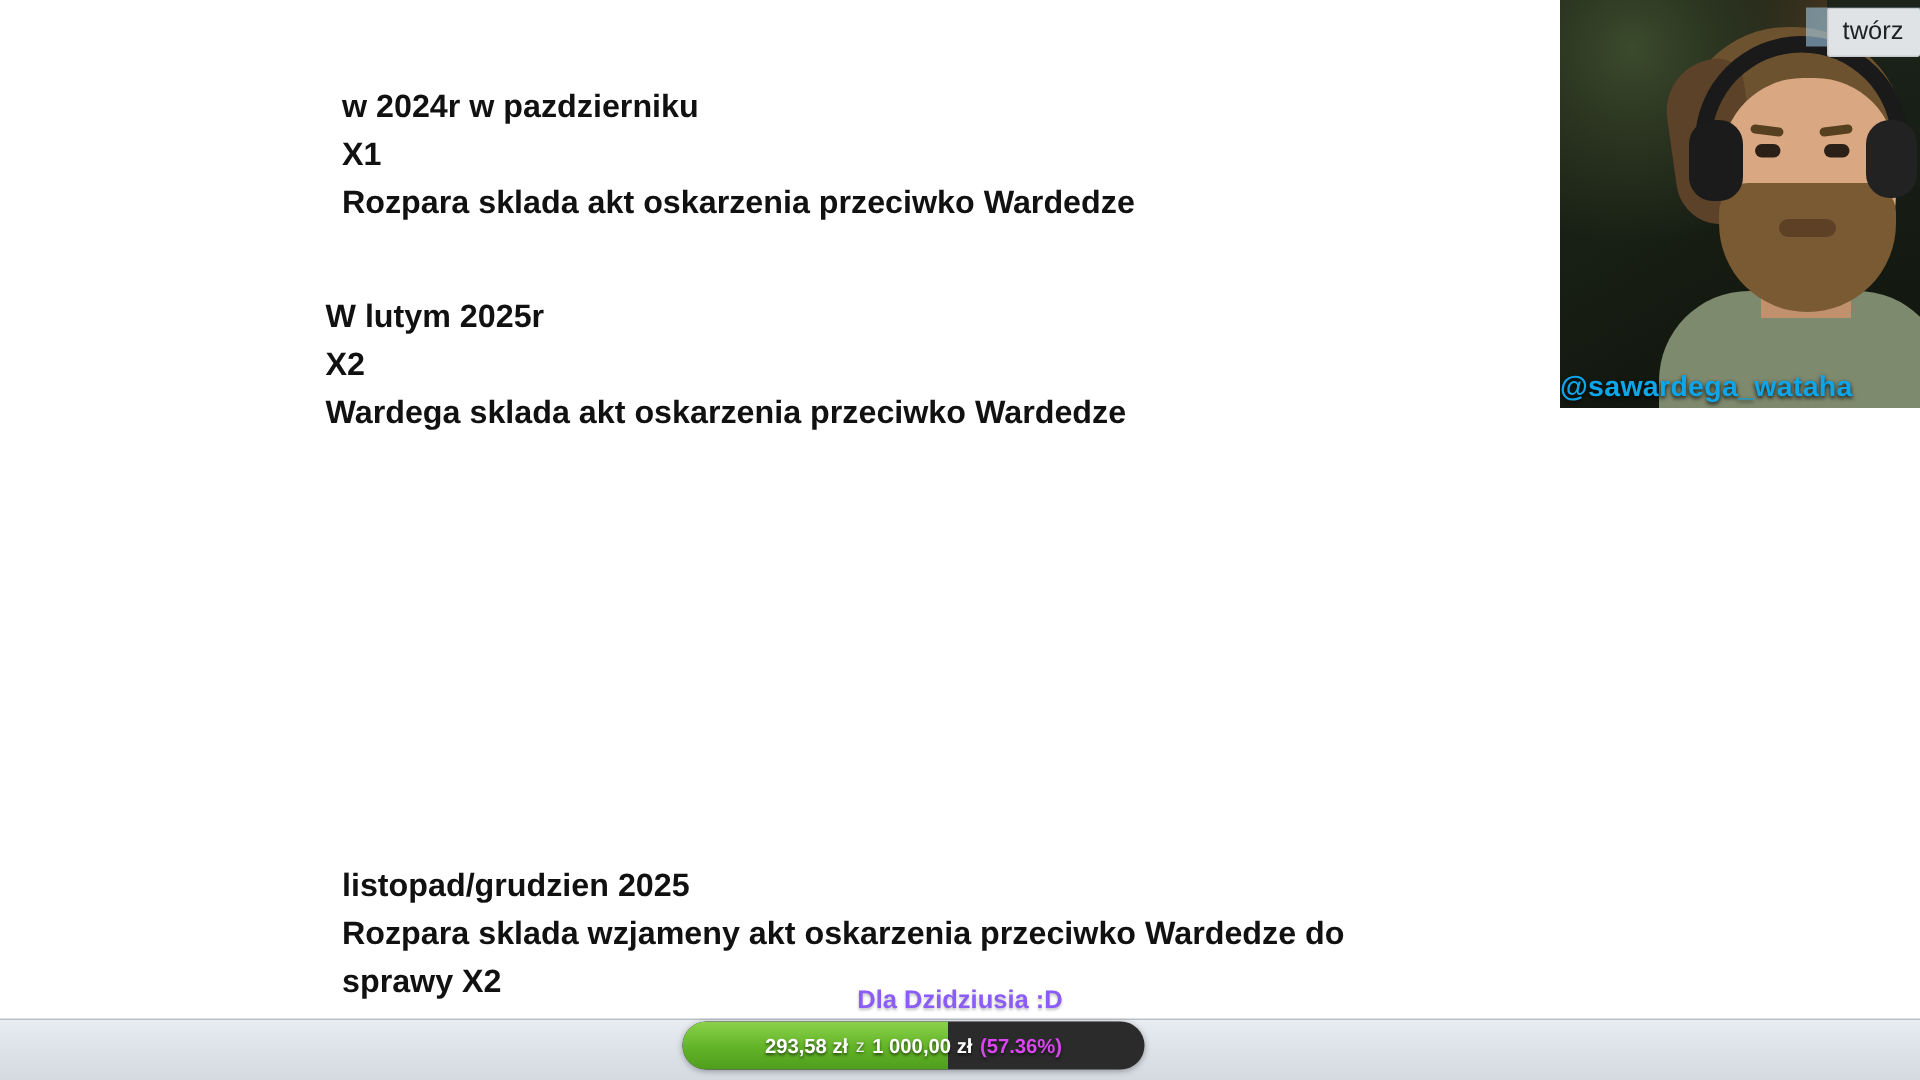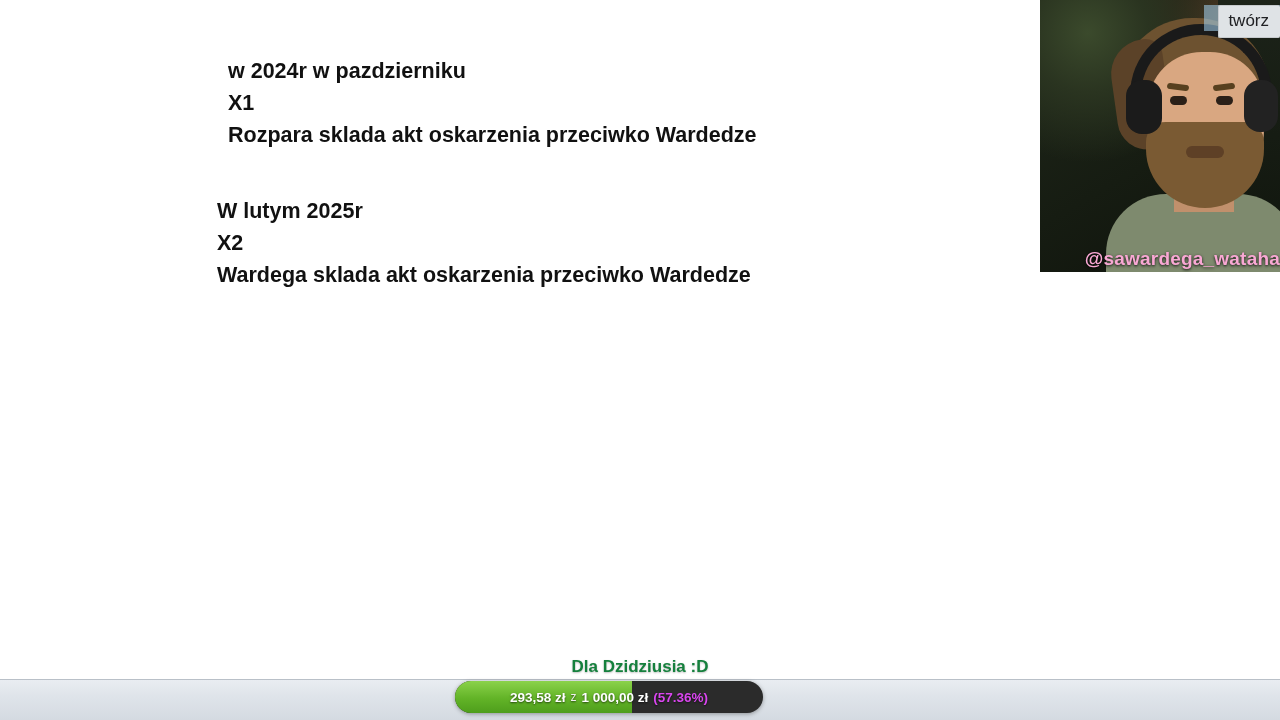--- a/index.html
+++ b/index.html
@@ -187,22 +187,22 @@
     top: 0px;
     width: 62px;
     height: 272px;
     background: linear-gradient(180deg, #1c2319 0%, #10150d 100%);
   }
   #cam-name {
     position: absolute;
     left: 0;
     right: 0;
     bottom: 2px;
-    text-align: right;
-    color: #f9a8d4;
+    text-align: left;
+    color: #0ea5e9;
     font-size: 19px;
     font-weight: bold;
     text-shadow: 0 1px 3px rgba(0,0,0,.9);
     letter-spacing: .2px;
   }
 
   
   #open-chip {
     position: absolute;
     right: 0px;
@@ -234,21 +234,21 @@
     height: 40px;
     background: linear-gradient(180deg, #e9edf2 0%, #dfe4ea 40%, #d4dae1 100%);
     border-top: 1px solid #b9c0c8;
   }
   #goal-label {
     position: absolute;
     left: 0;
     right: 0;
     bottom: 43px;
     text-align: center;
-    color: #15803d;
+    color: #8b5cf6;
     font-size: 17px;
     font-weight: bold;
     text-shadow: 0 1px 2px rgba(0,0,0,.25);
   }
   #goal-bar {
     position: absolute;
     left: 455px;
     bottom: 7px;
     width: 308px;
     height: 32px;
@@ -283,20 +283,23 @@
 </head>
 <body>
 
 <div id="doc-area">
   <div class="text-block" id="block-1">w 2024r w pazdzierniku
 X1
 Rozpara sklada akt oskarzenia przeciwko Wardedze</div>
   <div class="text-block" id="block-2">W lutym 2025r
 X2
 Wardega sklada akt oskarzenia przeciwko Wardedze</div>
+  <div class="text-block" id="block-4">listopad/grudzien 2025
+Rozpara sklada wzjameny akt oskarzenia przeciwko Wardedze do
+sprawy X2</div>
 </div>
 
 <div id="webcam">
   <div id="webcam-bg"></div>
   <div id="cam-handle"></div>
   <div id="cam-streamer">
     <div id="cam-body"></div>
     <div id="cam-neck"></div>
     <div id="cam-hair"></div>
     <div id="cam-hair2"></div>

